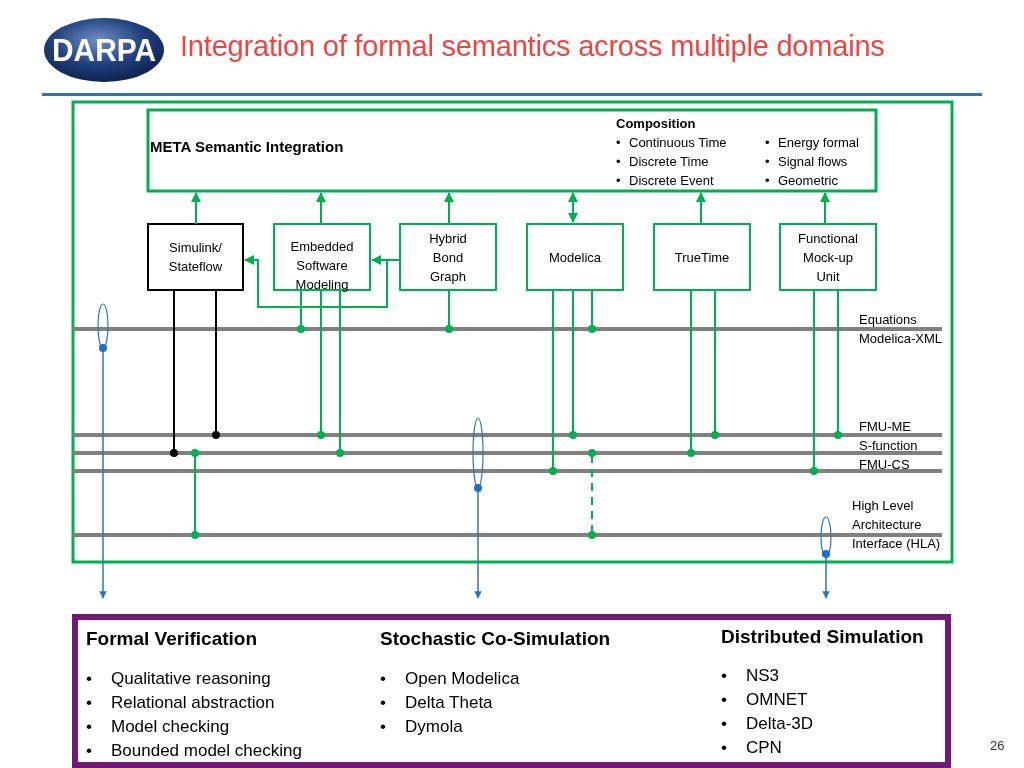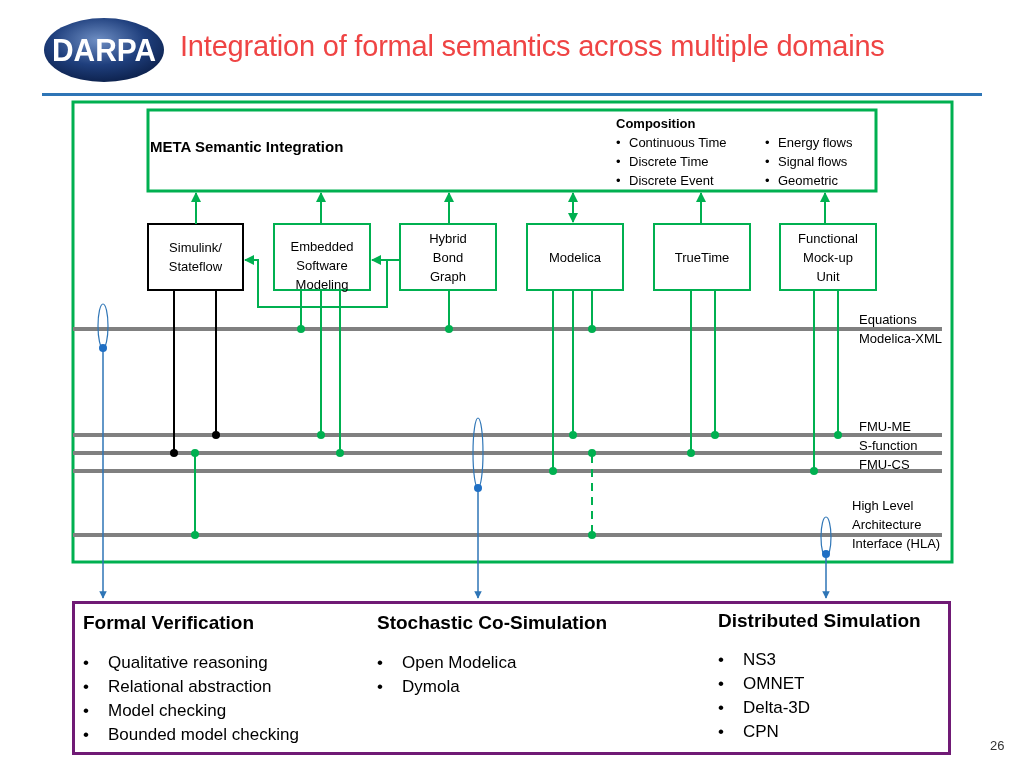--- a/index.html
+++ b/index.html
@@ -8,21 +8,21 @@
   .title-rule { position: absolute; left: 42px; top: 93px; width: 940px; height: 3px; background: #2e75b6; }
   .logo { position: absolute; left: 43px; top: 17px; width: 122px; height: 66px; }
   svg.diagram { position: absolute; left: 0; top: 0; }
   .lbl { position: absolute; font-size: 13px; line-height: 19px; white-space: nowrap; }
   .box-text { position: absolute; display: flex; align-items: center; justify-content: center; text-align: center; font-size: 13px; line-height: 19px; }
   .meta-title { position: absolute; left: 150px; top: 138px; width: 420px; text-align: left; font-size: 15px; font-weight: bold; }
   .comp { position: absolute; font-size: 13px; line-height: 19px; }
   .comp .hdr { font-weight: bold; }
   .comp ul { list-style: none; margin: 0; padding: 0; }
   .comp li::before { content: "•"; display: inline-block; width: 13px; }
-  .bottom-box { position: absolute; left: 72px; top: 601px; width: 879px; height: 154px; border: 3px solid #701a75; box-sizing: border-box; padding-left: 20px; }
+  .bottom-box { position: absolute; left: 72px; top: 614px; width: 879px; height: 154px; border: 6px solid #701a75; box-sizing: border-box; padding-left: 20px; }
   .col { position: absolute; }
   .col h3 { margin: 0; font-size: 19px; font-weight: bold; }
   .col ul { list-style: none; margin: 0; padding: 0; font-size: 17px; line-height: 24px; }
   .col li::before { content: "•"; display: inline-block; width: 25px; }
   .pageno { position: absolute; left: 990px; top: 738px; font-size: 13px; color: #333; }
 </style>
 </head>
 <body>
 
 <svg class="logo" viewBox="0 0 122 66">
@@ -147,21 +147,21 @@
 <div class="comp" style="left:616px; top:114px;">
   <div class="hdr">Composition</div>
   <ul>
     <li>Continuous Time</li>
     <li>Discrete Time</li>
     <li>Discrete Event</li>
   </ul>
 </div>
 <div class="comp" style="left:765px; top:133px;">
   <ul>
-    <li>Energy flows</li>
+    <li>Energy formal</li>
     <li>Signal flows</li>
     <li>Geometric</li>
   </ul>
 </div>
 
 <div class="box-text" style="left:148px; top:224px; width:95px; height:66px;border-radius:18px;">
   <div>
       <div>Simulink/</div>
       <div>Stateflow</div>
     </div>
@@ -214,20 +214,21 @@
       <li>Qualitative reasoning</li>
       <li>Relational abstraction</li>
       <li>Model checking</li>
       <li>Bounded model checking</li>
     </ul>
   </div>
   <div class="col" style="left:302px; top:8px;">
     <h3>Stochastic Co-Simulation</h3>
     <ul style="margin-top:17px;">
       <li>Open Modelica</li>
+      <li>Delta Theta</li>
       <li>Dymola</li>
     </ul>
   </div>
   <div class="col" style="left:643px; top:6px;">
     <h3>Distributed Simulation</h3>
     <ul style="margin-top:16px;">
       <li>NS3</li>
       <li>OMNET</li>
       <li>Delta-3D</li>
       <li>CPN</li>

